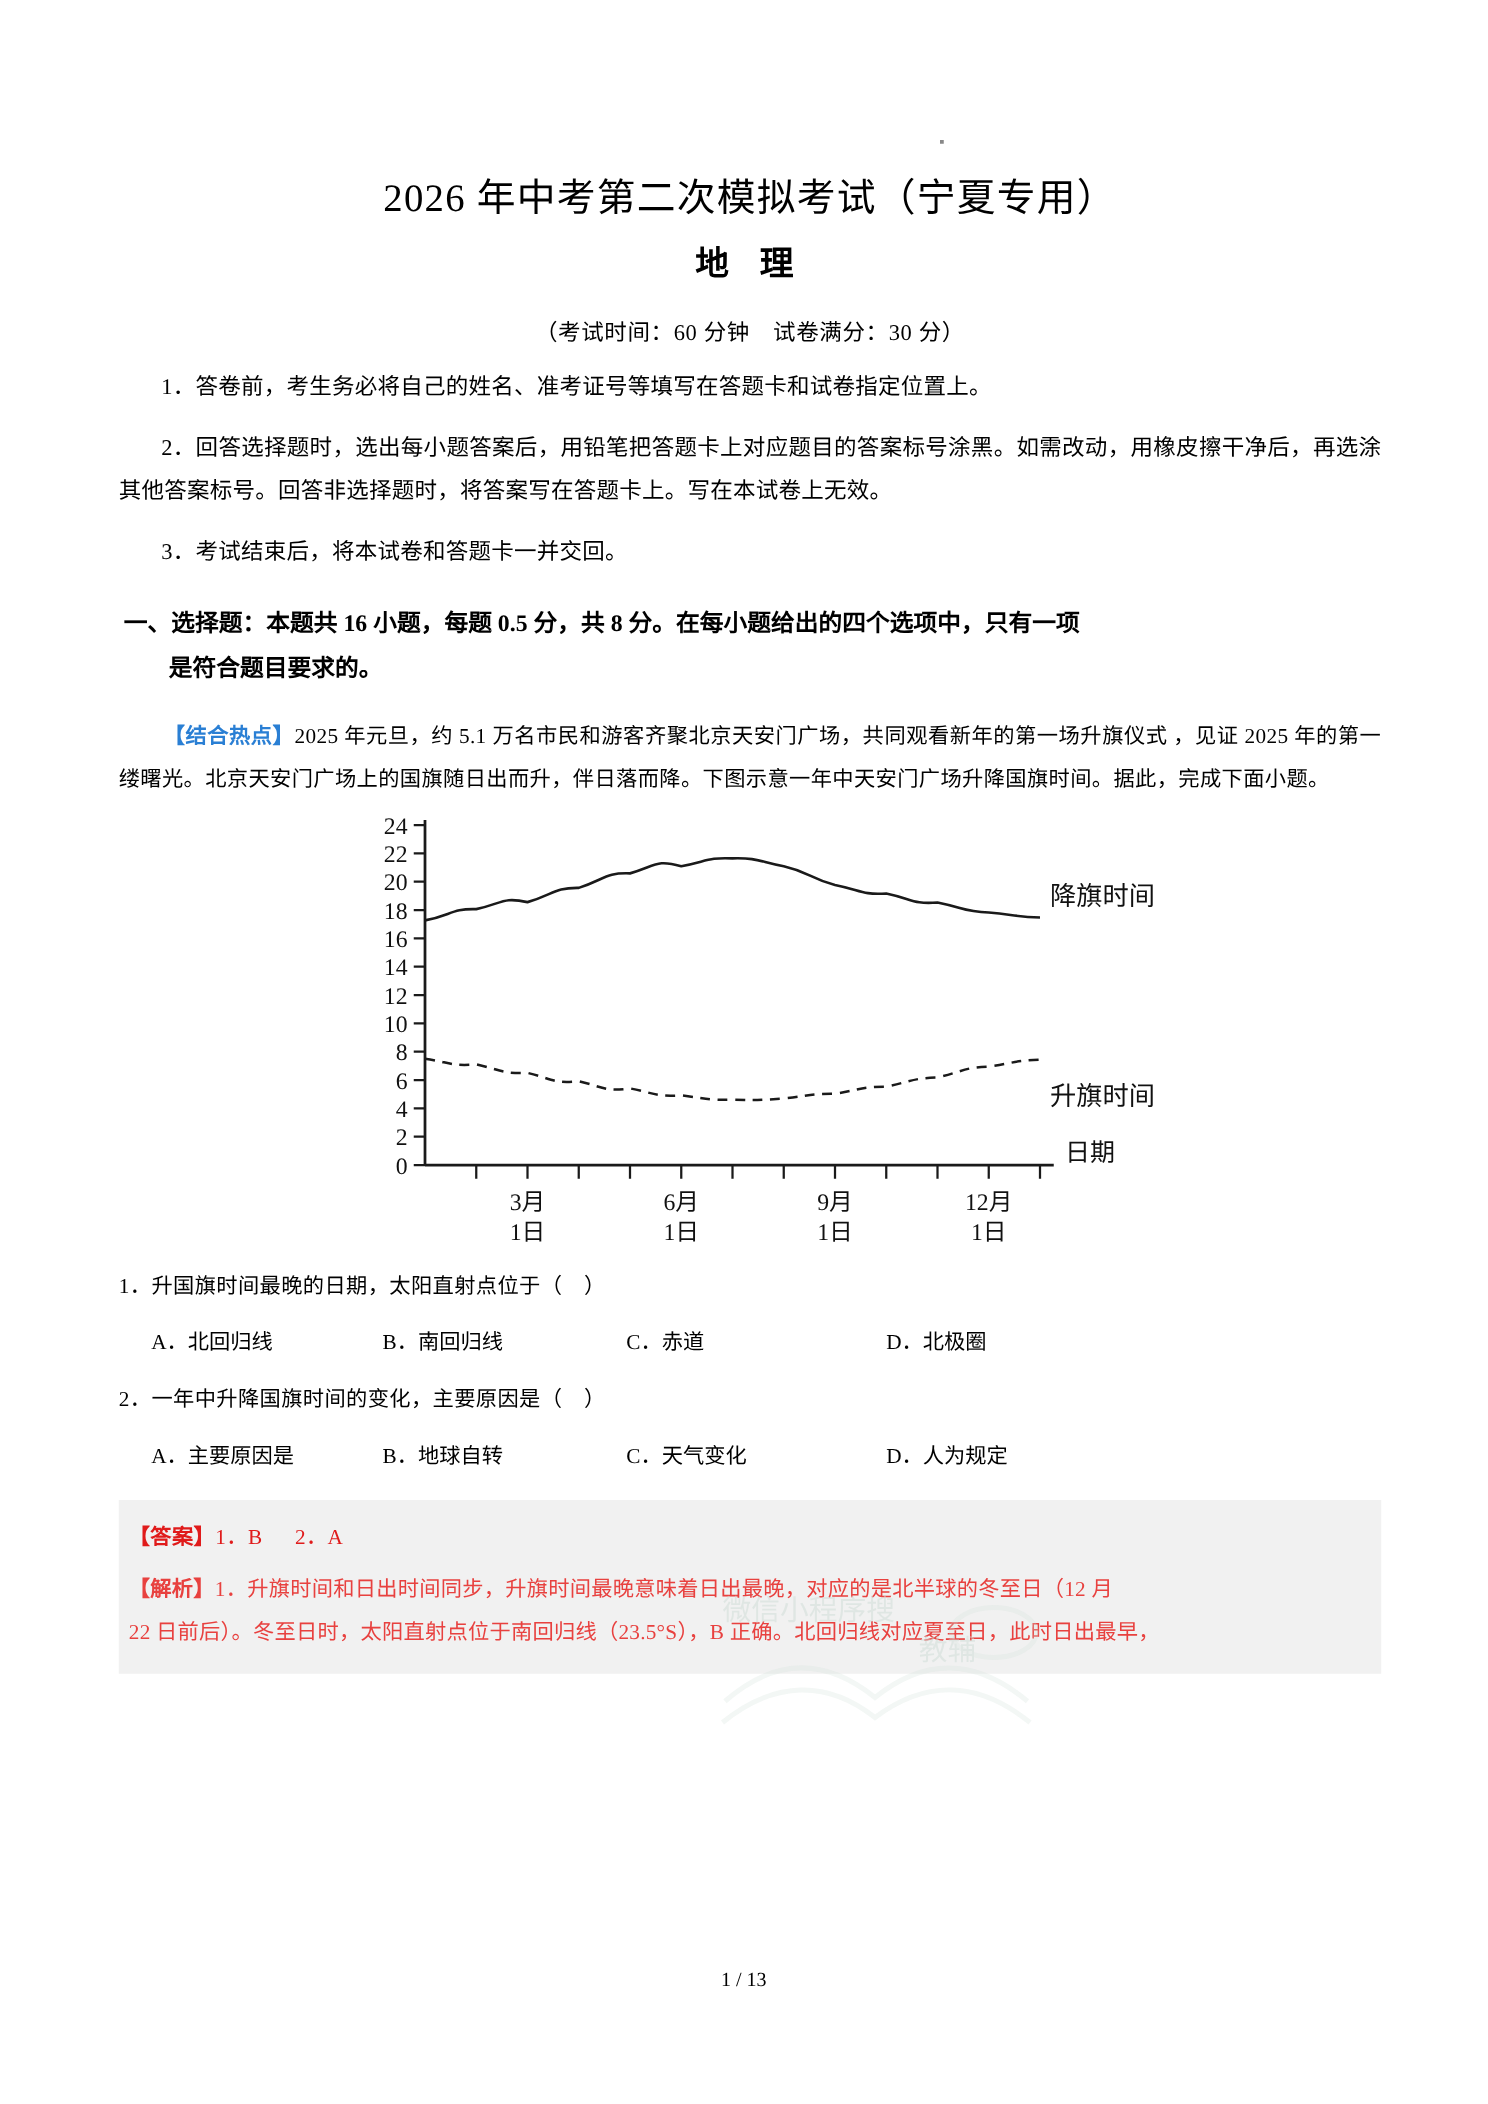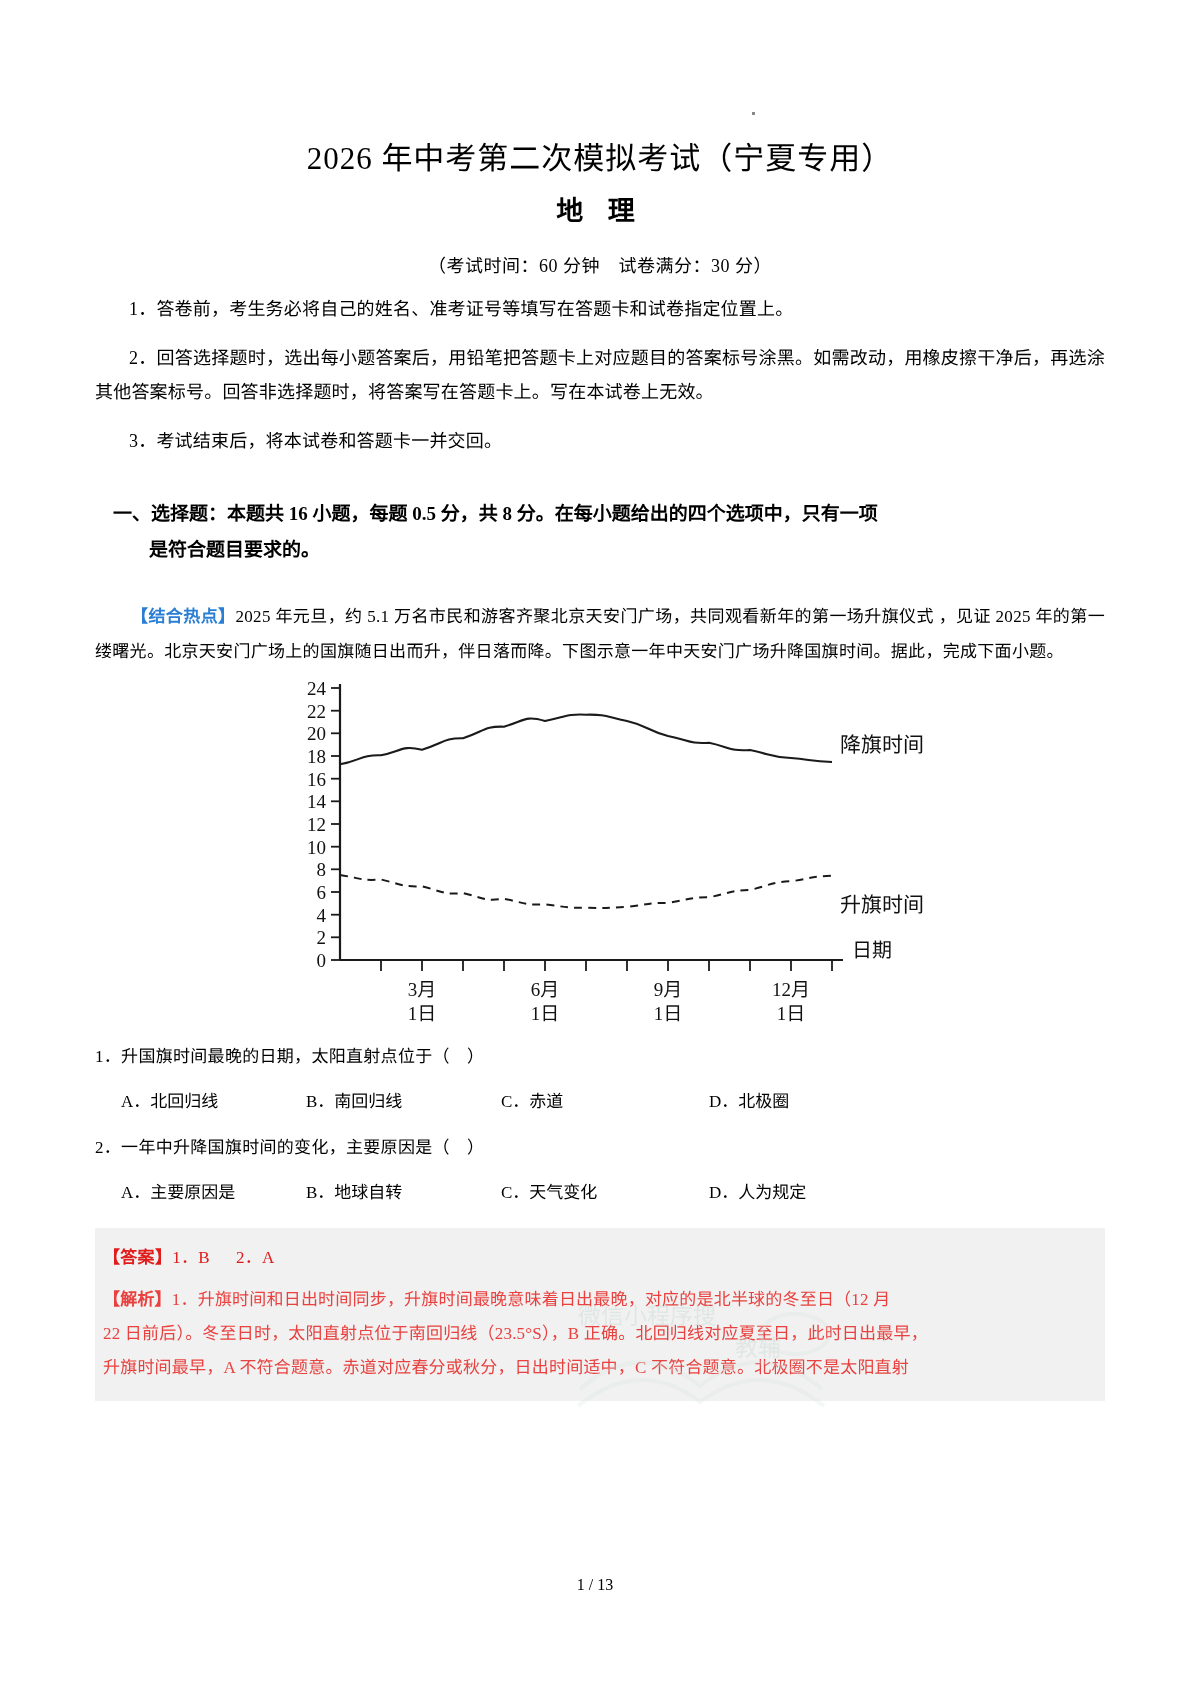--- a/index.html
+++ b/index.html
@@ -68,21 +68,21 @@
     text-indent: 34px;
     line-height: 1.85;
     text-align: justify;
     letter-spacing: 0.2px;
   }
 
   
   .section-head {
     font-size: 19px;
     font-weight: bold;
-    margin: 18px;
+    margin: 4px;
     padding-top: 20px;
     line-height: 1.9;
     text-align: justify;
   }
   .section-head .sec-rest { font-weight: bold; }
   .section-head .indent2 { display: block; text-indent: 36px; }
 
   
   .passage {
     font-size: 17px;
@@ -323,19 +323,18 @@
       <span class="opt o1">A．主要原因是</span>
       <span class="opt o2">B．地球自转</span>
       <span class="opt o3">C．天气变化</span>
       <span class="opt o4">D．人为规定</span>
     </div>
 
     <div class="ans-block">
       <p class="ans-line"><span class="ans-label">【答案】</span><span>1．B</span><span class="ans-spacer"></span><span>2．A</span></p>
       <p class="analysis-line"><span class="ans-label">【解析】</span><span>1．升旗时间和日出时间同步，升旗时间最晚意味着日出最晚，对应的是北半球的冬至日（12 月</span></p>
       <p class="analysis-line cont">22 日前后）。冬至日时，太阳直射点位于南回归线（23.5°S），B 正确。北回归线对应夏至日，此时日出最早，</p>
-      <p class="analysis-line cont">升旗时间最早，A 不符合题意。赤道对应春分或秋分，日出时间适中，C 不符合题意。北极圈不是太阳直射</p>
     </div>
 
   </div>
 
   <div class="footer">1 / 13</div>
 </div>
 
 </body></html>

